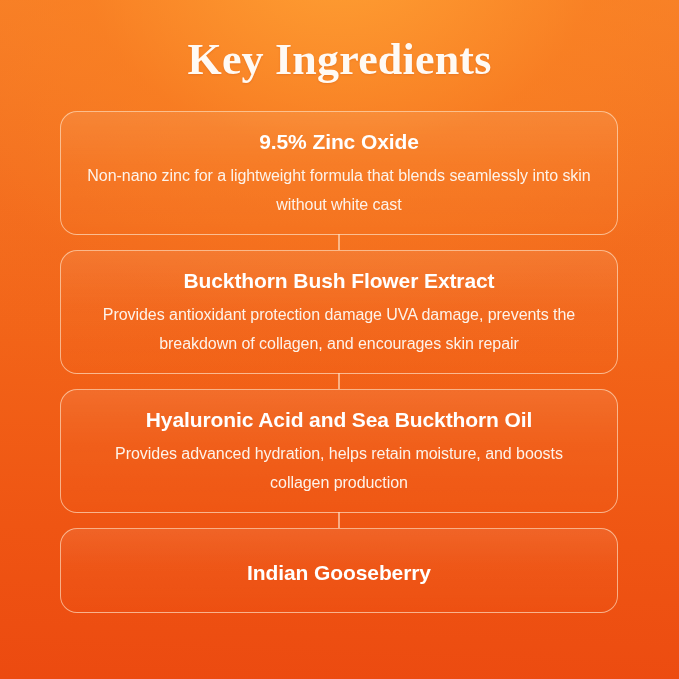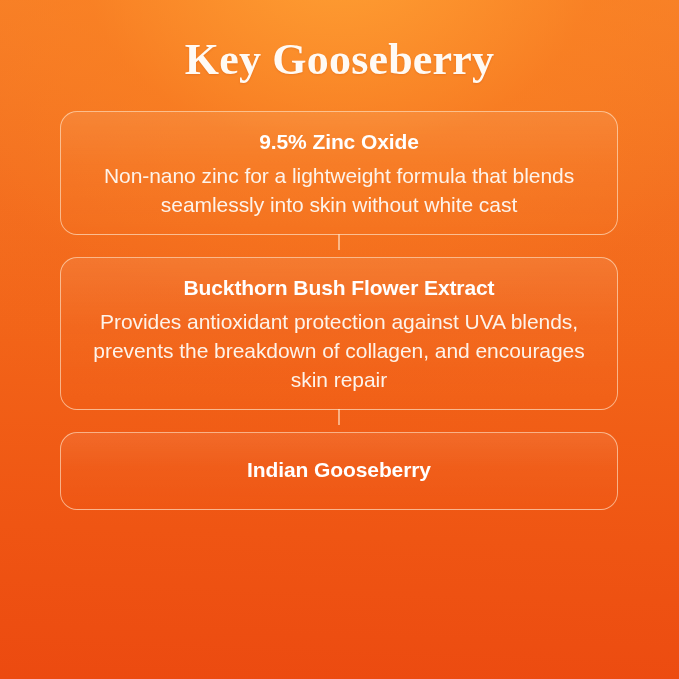--- a/index.html
+++ b/index.html
@@ -50,21 +50,21 @@
 
   .card {
     position: relative;
     box-sizing: border-box;
     width: 558px;
     border: 1.3px solid rgba(255,230,205,0.62);
     border-radius: 17px;
     background: linear-gradient(180deg, rgba(255,255,255,0.085) 0%, rgba(255,255,255,0.025) 45%, rgba(255,255,255,0.005) 100%);
     text-align: center;
     padding: 11px 26px 14px 26px;
-    margin-bottom: 22px;
+    margin-bottom: 15px;
   }
   .card:last-child {
     margin-bottom: 0;
   }
 
   
   .card .connector {
     position: absolute;
     left: 50%;
     bottom: -16px;
@@ -80,54 +80,59 @@
   .card-title {
     font-size: 21px;
     line-height: 30px;
     font-weight: 700;
     color: #ffffff;
     letter-spacing: -0.1px;
     margin: 3px 0 4px 0;
   }
 
   .card-body {
-    font-size: 21px;
+    font-size: 16px;
     line-height: 29px;
     font-weight: 400;
     color: #fdf3ea;
     letter-spacing: -0.05px;
   }
 
   
   #card-0 { padding-top: 12px; padding-bottom: 15px; }
   #card-1 { padding-top: 12px; padding-bottom: 15px; }
   #card-2 { padding-top: 12px; padding-bottom: 15px; }
-  #card-3 { padding-top: 19px; padding-bottom: 20px; text-align: center; }
+  #card-3 { padding-top: 26px; padding-bottom: 20px; text-align: center; }
 </style>
 </head>
 <body>
 
 <div id="poster">
 
-  <div id="title">Key Gooseberry</div>
+  <div id="title">Key Ingredients</div>
 
   <div id="cards">
 
     <div class="card" id="card-0">
       <div class="card-title">9.5% Zinc Oxide</div>
       <div class="card-body">Non-nano zinc for a lightweight formula that blends seamlessly into skin without white cast</div>
       <div class="connector"></div>
     </div>
 
     <div class="card" id="card-1">
       <div class="card-title">Buckthorn Bush Flower Extract</div>
-      <div class="card-body">Provides antioxidant protection against UVA blends, prevents the breakdown of collagen, and encourages skin repair</div>
+      <div class="card-body">Provides antioxidant protection damage UVA damage, prevents the breakdown of collagen, and encourages skin repair</div>
       <div class="connector"></div>
     </div>
 
+    <div class="card" id="card-2">
+      <div class="card-title">Hyaluronic Acid and Sea Buckthorn Oil</div>
+      <div class="card-body">Provides advanced hydration, helps retain moisture, and boosts collagen production</div>
+      <div class="connector"></div>
+    </div>
 
     <div class="card" id="card-3">
       <div class="card-title">Indian Gooseberry</div>
 
     </div>
 
   </div>
 </div>
 
 </body></html>

